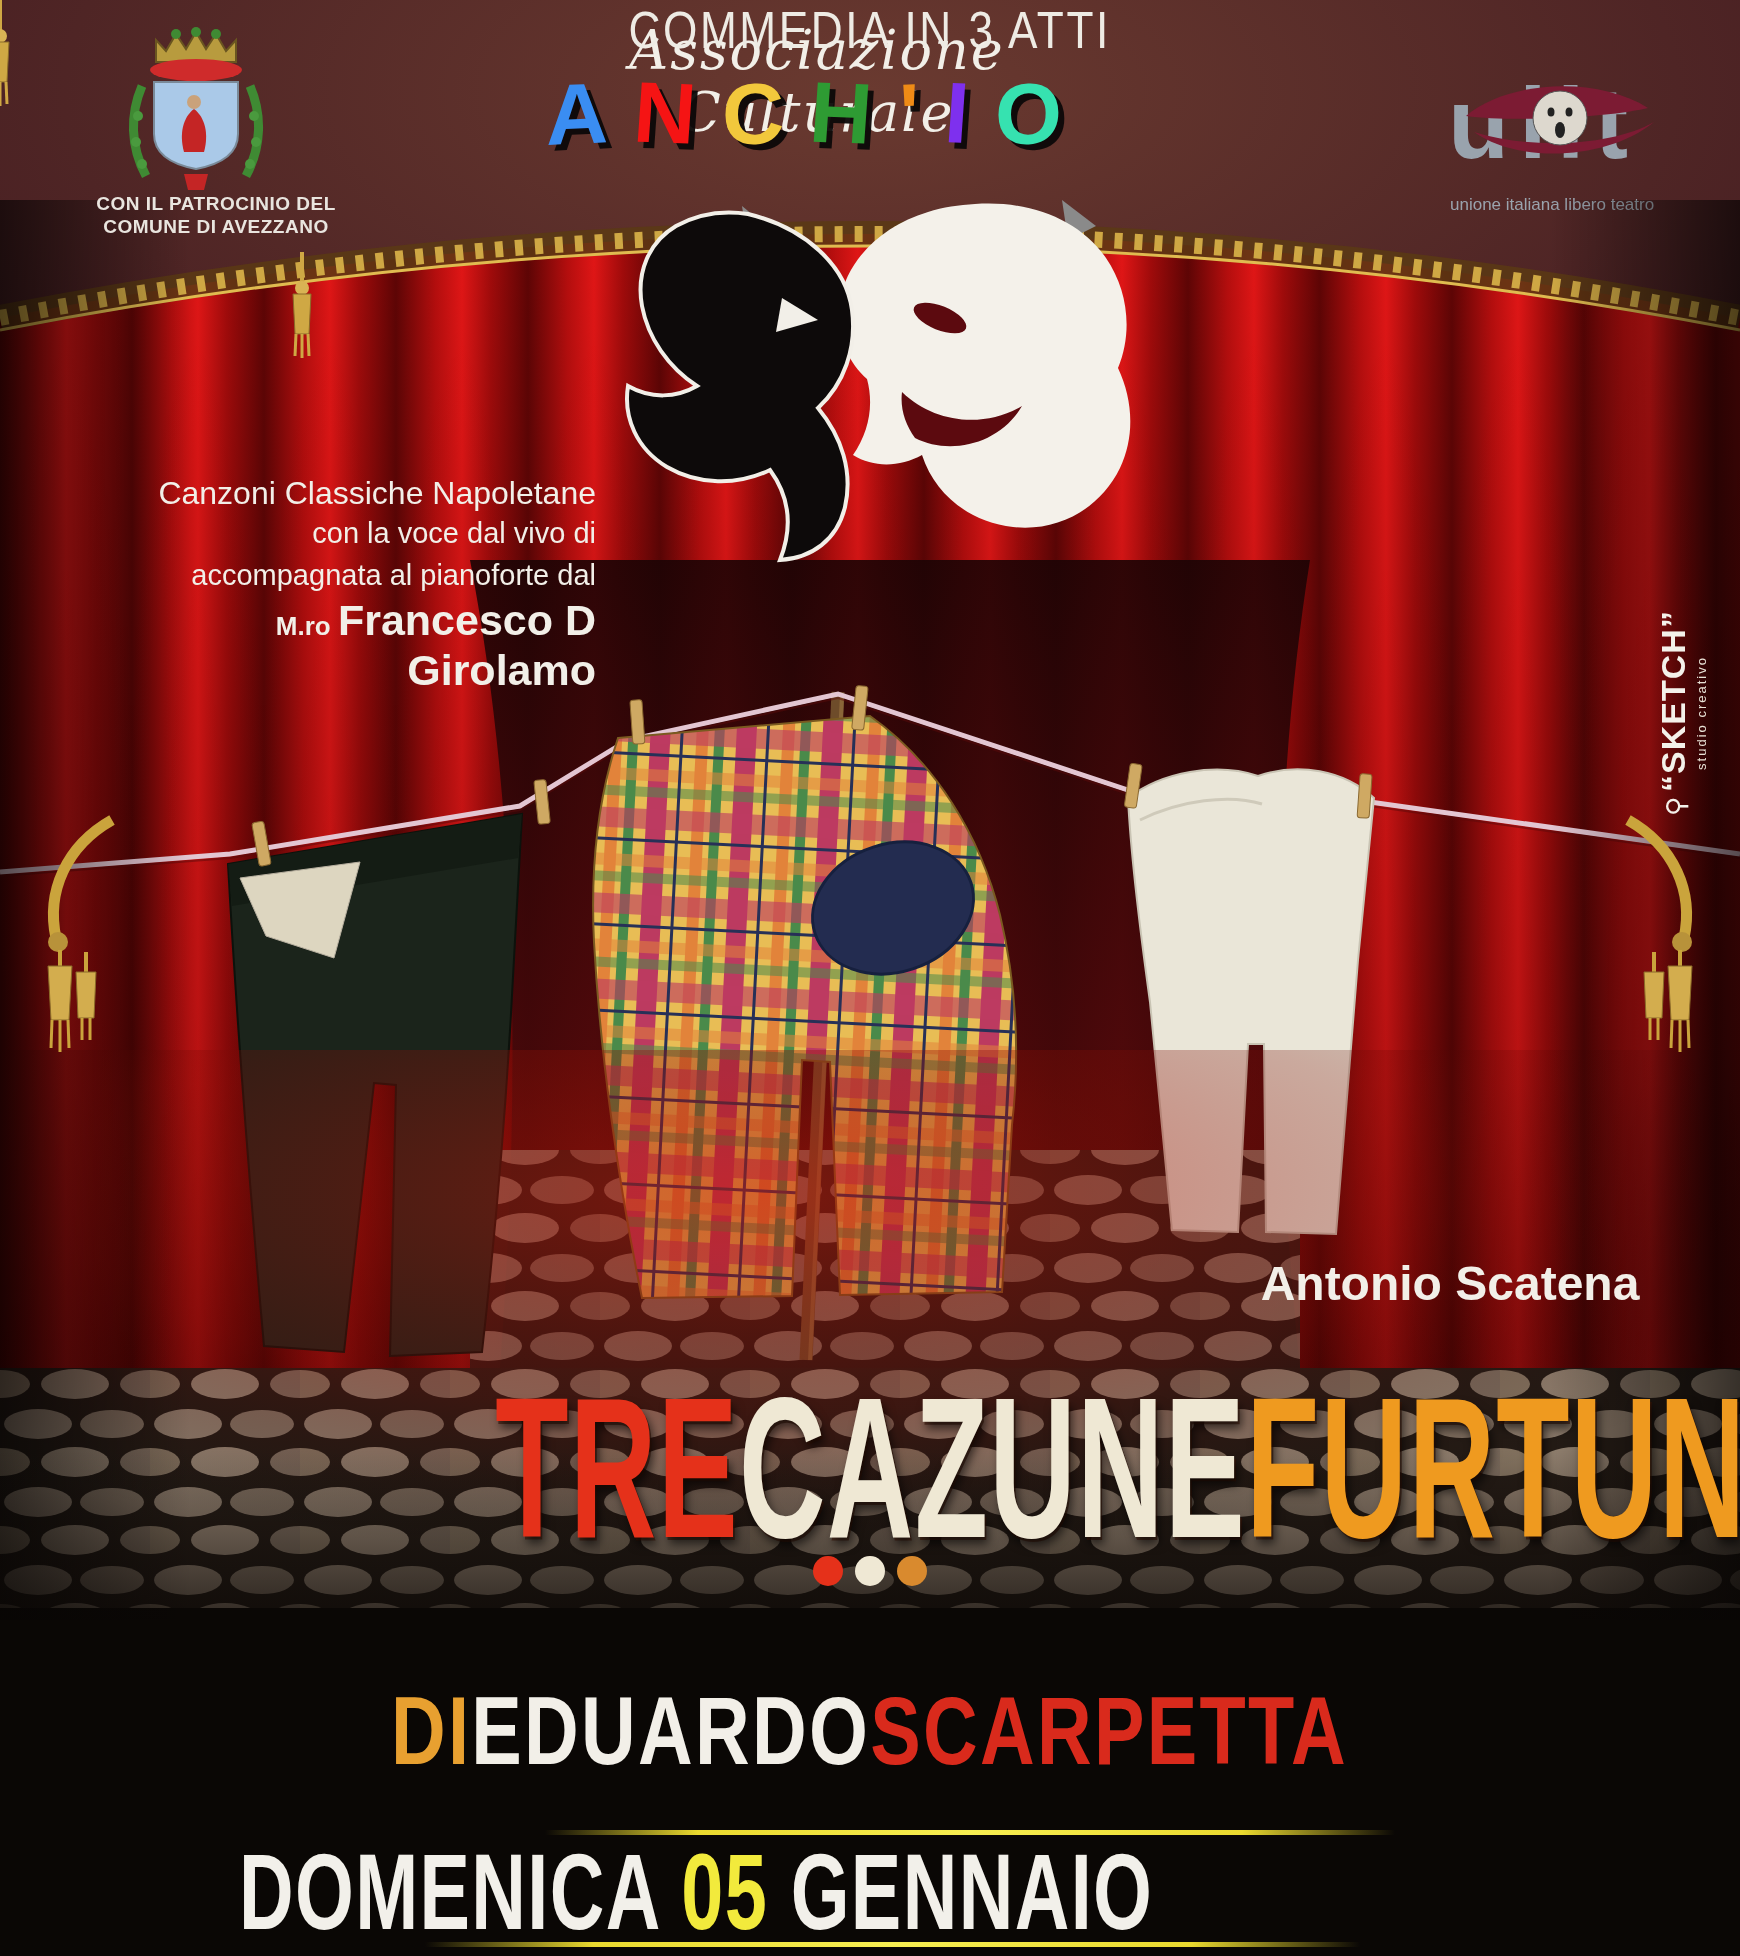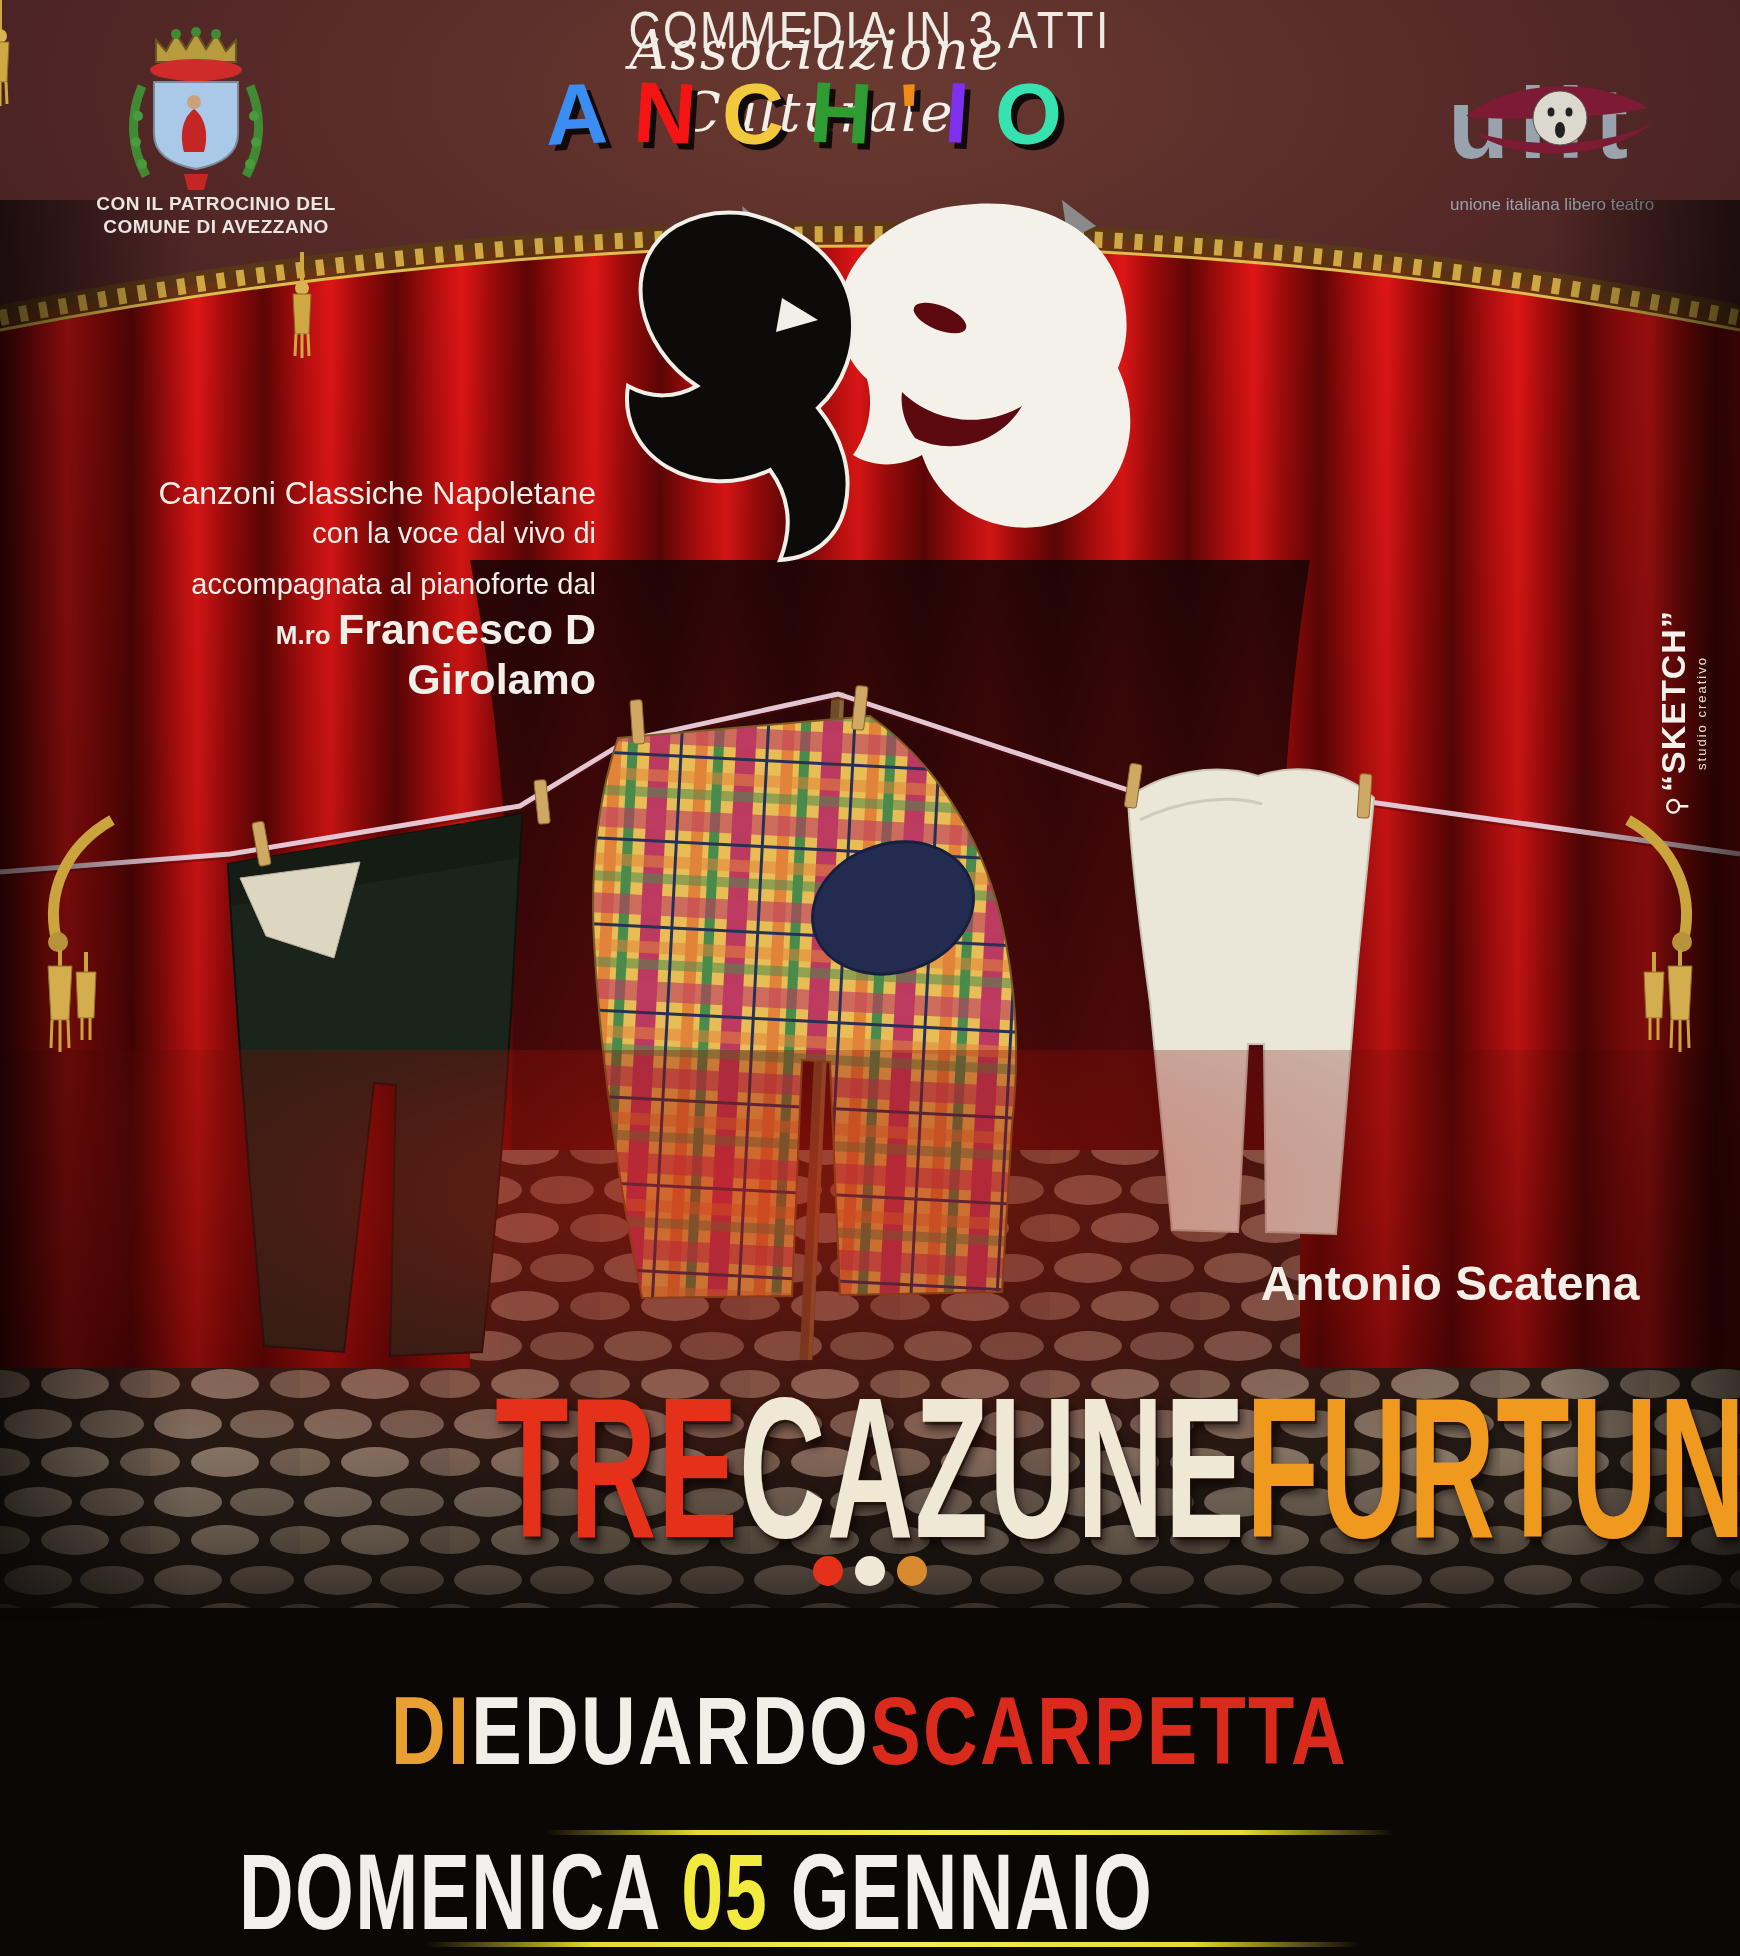--- a/index.html
+++ b/index.html
@@ -14,21 +14,21 @@
   .anchio span{display:inline-block;text-shadow:6px 6px 0 rgba(12,8,8,.95);}
   .anchio span:nth-child(odd){transform:rotate(-2.5deg);}
   .anchio span:nth-child(even){transform:rotate(2deg);}
   .compagnia{top:140px;left:467px;width:700px;font-size:33px;letter-spacing:1px;}
   .patrocinio{top:193px;left:84px;width:264px;font-size:19px;font-weight:bold;
               color:#e9e5df;letter-spacing:.5px;line-height:1.2;}
   .canzoni{top:475px;left:108px;width:488px;text-align:right;}
   .canzoni .l1{font-size:32px;}
   .canzoni .l2{font-size:29px;margin-top:5px;}
   .canzoni .singer{font-size:46px;font-weight:bold;margin-top:8px;}
-  .canzoni .l3{font-size:29px;margin-top:18px;}
+  .canzoni .l3{font-size:29px;margin-top:9px;}
   .canzoni .pianist{font-size:43px;font-weight:bold;margin-top:4px;}
   .canzoni .maestro{font-size:26px;font-weight:bold;}
   .regia{top:1252px;left:1180px;width:540px;}
   .regia .lab{font-size:38px;}
   .regia .dir{font-size:48px;font-weight:bold;margin-top:4px;}
   .sketch-box{top:608px;left:1572px;width:220px;height:210px;display:flex;
               align-items:center;justify-content:center;transform:rotate(-90deg);}
   .sketch-inner{text-align:center;color:#f4f1ea;}
   .sketch-main{font-size:34px;font-weight:bold;letter-spacing:1px;}
   .sketch-icon{font-family:"DejaVu Sans",sans-serif;font-size:26px;margin-right:4px;}

